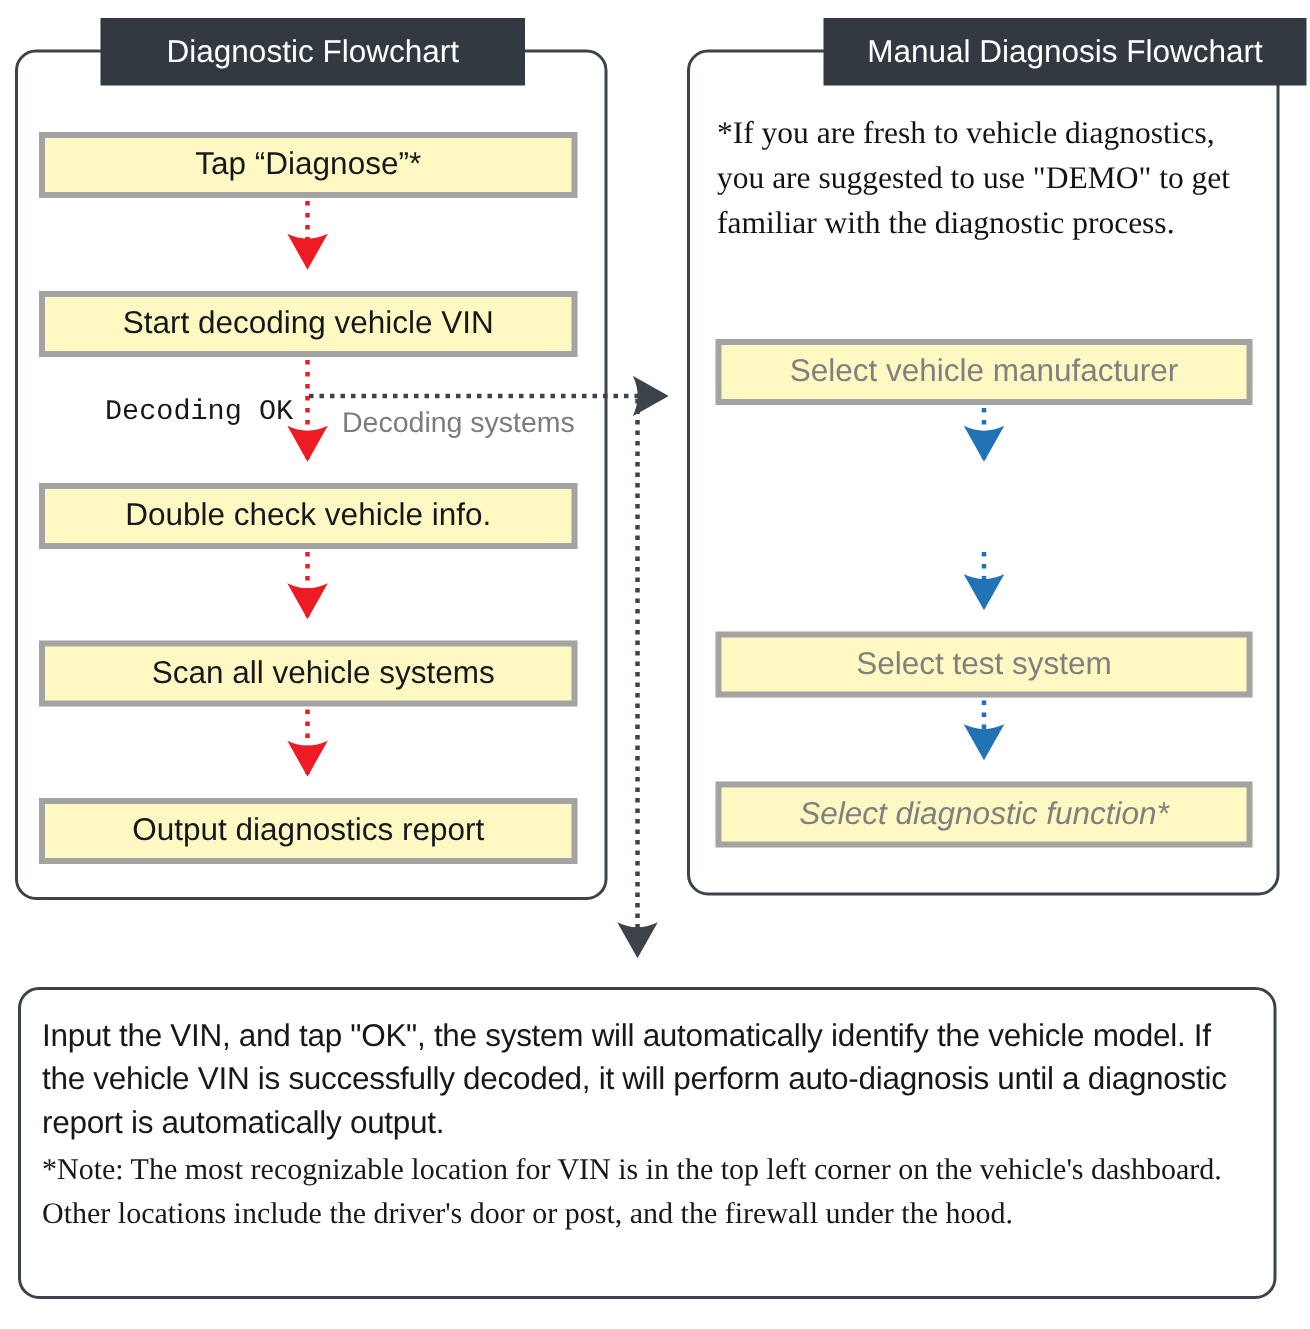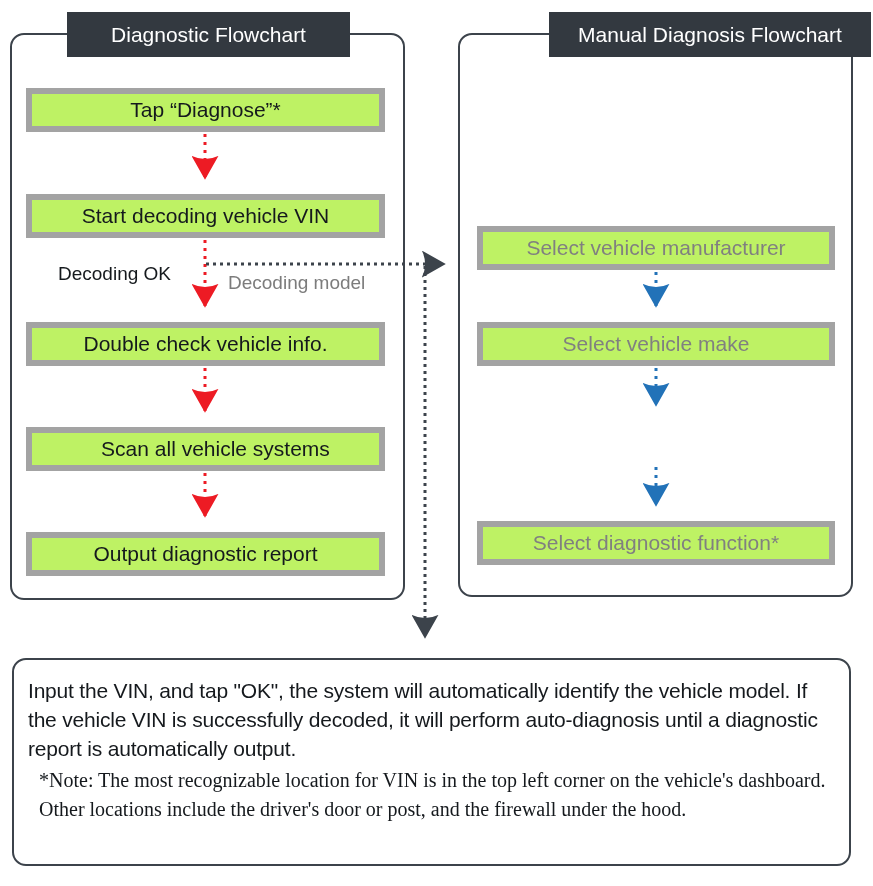--- a/index.html
+++ b/index.html
@@ -44,22 +44,22 @@
     white-space: nowrap;
     z-index: 5;
     letter-spacing: 0px;
   }
   #title-left  { left: 67px;  top: 12px; width: 283px; }
   #title-right { left: 501px; top: 12px; width: 322px; margin-left: 48px; }
 
   
   .step {
     position: absolute;
-    border: 6px solid #a3a3a3;
-    background: #bef264;
+    border: 4px solid #a3a3a3;
+    background: #fef9c3;
     box-sizing: border-box;
     display: flex;
     align-items: center;
     justify-content: center;
     font-size: 21px;
     color: #15191d;
     white-space: nowrap;
     z-index: 3;
   }
   .step.grey { color: #808080; }
@@ -68,30 +68,30 @@
   #box-l1 { left: 26px; top: 88px;  width: 359px; height: 44px; }
   #box-l2 { left: 26px; top: 194px; width: 359px; height: 44px; }
   #box-l3 { left: 26px; top: 322px; width: 359px; height: 44px; }
   #box-l4 { left: 26px; top: 427px; width: 359px; height: 44px; padding-left: 20px; }
   #box-l5 { left: 26px; top: 532px; width: 359px; height: 44px; }
 
   
   #box-r1 { left: 477px; top: 226px; width: 358px; height: 44px; }
   #box-r2 { left: 477px; top: 322px; width: 358px; height: 44px; }
   #box-r3 { left: 477px; top: 421px; width: 358px; height: 44px; }
-  #box-r4 { left: 477px; top: 521px; width: 358px; height: 44px; }
+  #box-r4 { left: 477px; top: 521px; width: 358px; height: 44px; font-style: italic; }
 
   
   .edge-label {
     position: absolute;
     font-size: 19px;
     white-space: nowrap;
     z-index: 4;
   }
-  #label-ok     { left: 58px;  top: 263px; color: #15191d; }
+  #label-ok     { left: 70px;  top: 263px; color: #15191d; font-family: Liberation Mono, monospace; }
   #label-failed { left: 228px; top: 272px; color: #7c7c7c; }
 
   
   #intro-text {
     position: absolute;
     left: 478px;
     top: 73px;
     width: 360px;
     font-family: "Liberation Serif", serif;
     font-size: 21px;
@@ -114,21 +114,20 @@
   }
   #bottom-p2 {
     position: absolute;
     left: 28px;
     top: 766px;
     width: 808px;
     font-family: "Liberation Serif", serif;
     font-size: 20px;
     line-height: 29px;
     color: #15191d;
-    margin-left: 11px;
   }
 
   
   #connectors {
     position: absolute;
     left: 0; top: 0;
     width: 873px;
     height: 886px;
     z-index: 2;
     pointer-events: none;
@@ -175,30 +174,31 @@
     </g>
   </svg>
 
   <div class="panel" id="panel-left"></div>
   <div class="panel-title" id="title-left">Diagnostic Flowchart</div>
 
   <div class="step" id="box-l1">Tap “Diagnose”*</div>
   <div class="step" id="box-l2">Start decoding vehicle VIN</div>
   <div class="step" id="box-l3">Double check vehicle info.</div>
   <div class="step" id="box-l4">Scan all vehicle systems</div>
-  <div class="step" id="box-l5">Output diagnostic report</div>
+  <div class="step" id="box-l5">Output diagnostics report</div>
 
   <div class="edge-label" id="label-ok">Decoding OK</div>
-  <div class="edge-label" id="label-failed">Decoding model</div>
+  <div class="edge-label" id="label-failed">Decoding systems</div>
 
   <div class="panel" id="panel-right"></div>
   <div class="panel-title" id="title-right">Manual Diagnosis Flowchart</div>
 
+  <div id="intro-text">*If you are fresh to vehicle diagnostics, you are suggested to use "DEMO" to get familiar with the diagnostic process.</div>
 
   <div class="step grey" id="box-r1">Select vehicle manufacturer</div>
-  <div class="step grey" id="box-r2">Select vehicle make</div>
+  <div class="step grey" id="box-r3">Select test system</div>
   <div class="step grey" id="box-r4">Select diagnostic function*</div>
 
   <div class="panel" id="panel-bottom"></div>
   <div id="bottom-p1">Input the VIN, and tap "OK", the system will automatically identify the vehicle model. If the vehicle VIN is successfully decoded, it will perform auto-diagnosis until a diagnostic report is automatically output.</div>
   <div id="bottom-p2">*Note: The most recognizable location for VIN is in the top left corner on the vehicle's dashboard. Other locations include the driver's door or post, and the firewall under the hood.</div>
 
 </div>
 
 </body></html>

